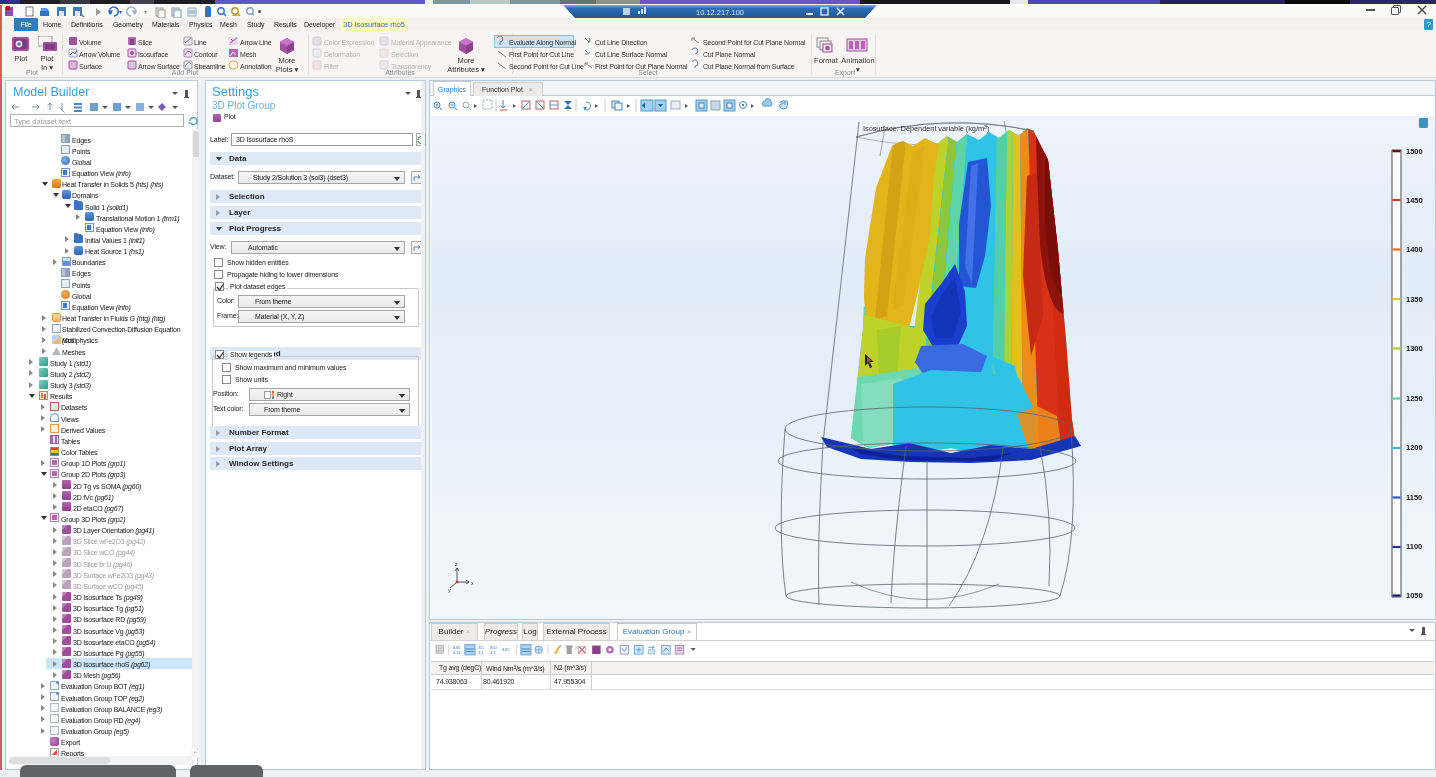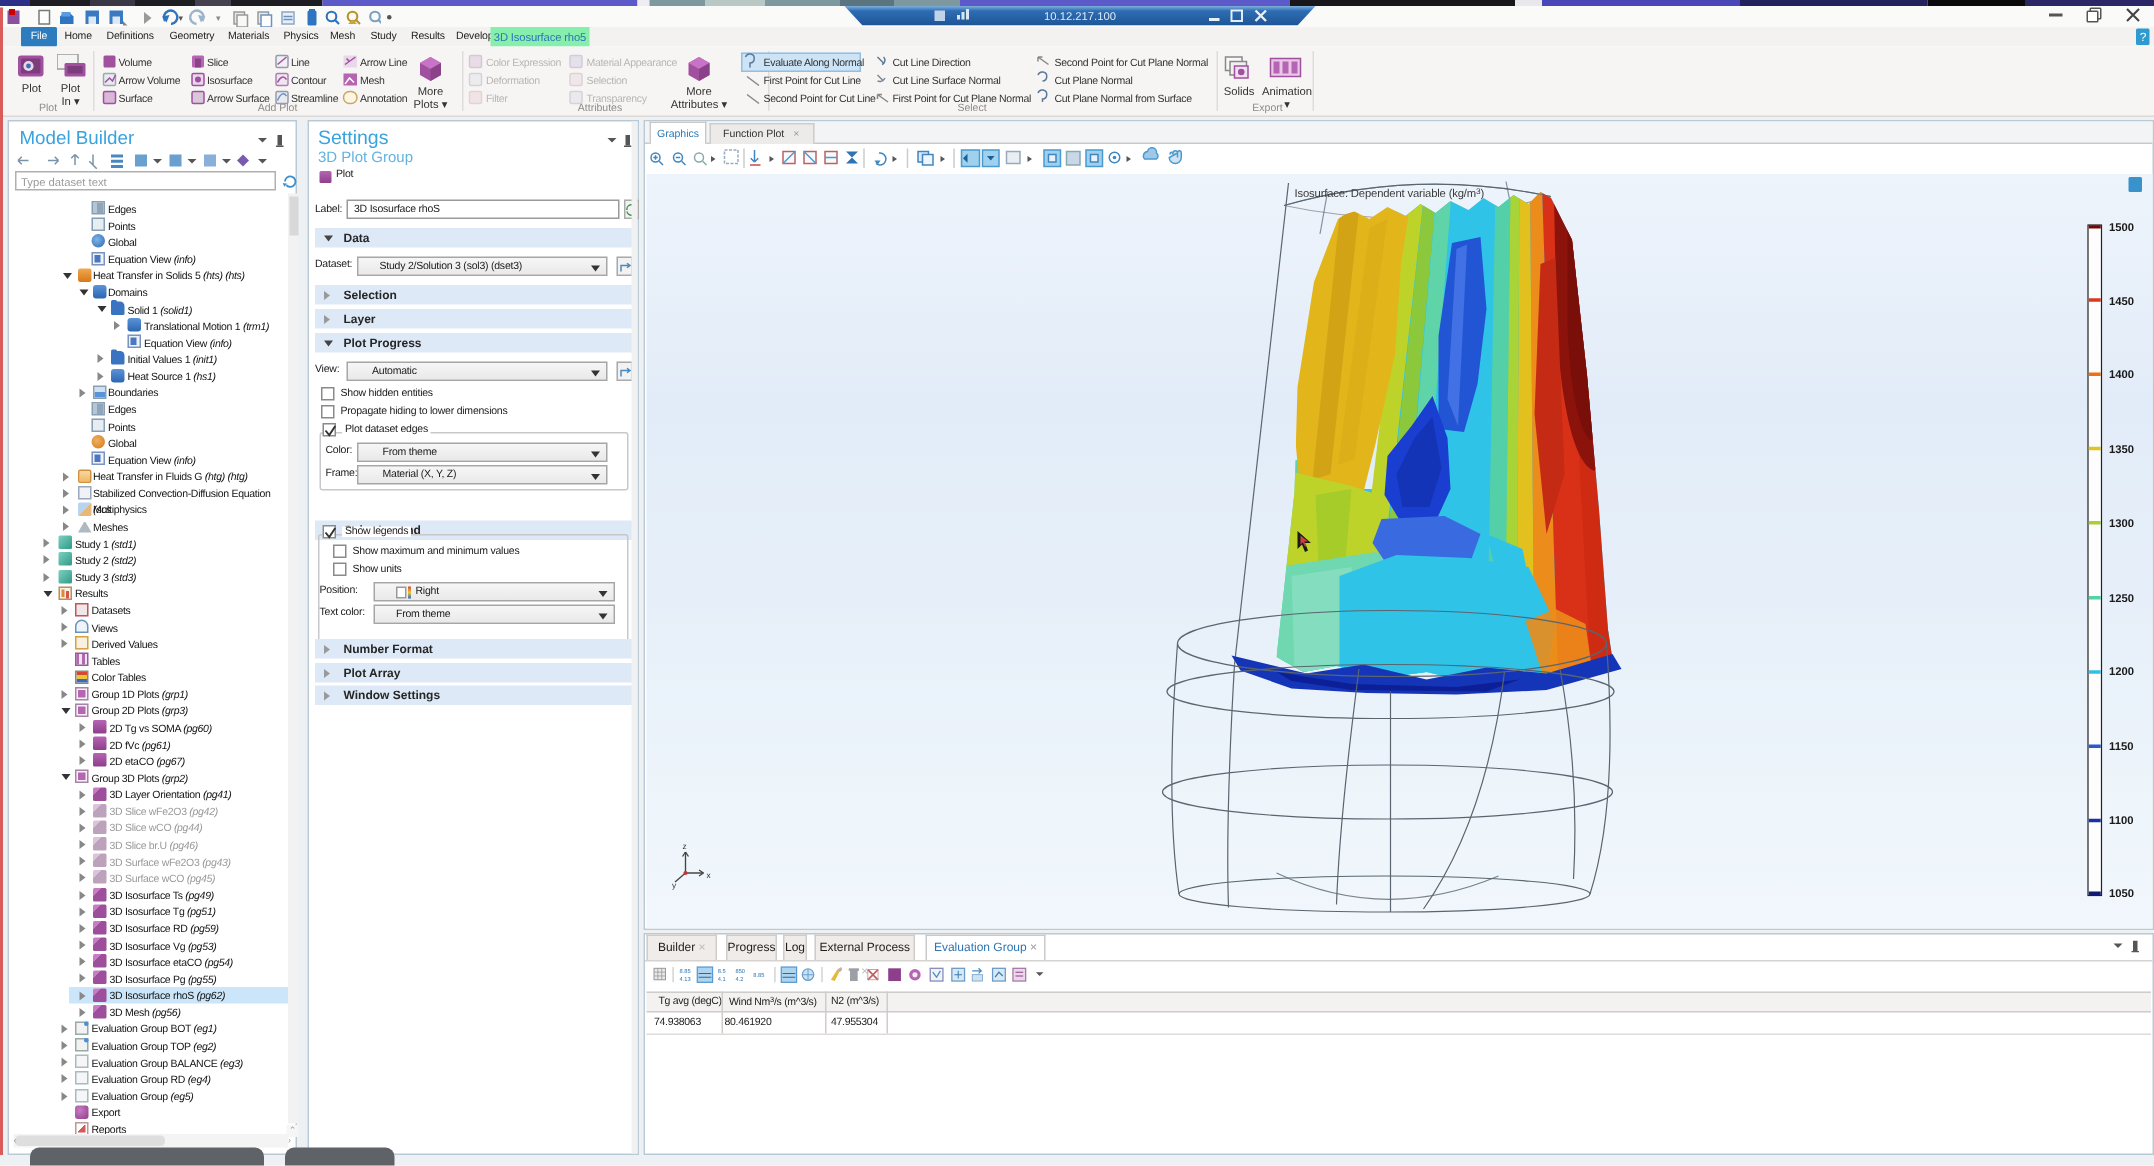--- a/index.html
+++ b/index.html
@@ -172,21 +172,21 @@
     <div class="mtab" style="left:14px;width:24px;background:#2d7dbe;color:#fff;text-align:center;border-radius:1px;">File</div>
     <div class="mtab" style="left:43px;">Home</div>
     <div class="mtab" style="left:71px;">Definitions</div>
     <div class="mtab" style="left:113px;">Geometry</div>
     <div class="mtab" style="left:152px;">Materials</div>
     <div class="mtab" style="left:189px;">Physics</div>
     <div class="mtab" style="left:220px;">Mesh</div>
     <div class="mtab" style="left:247px;">Study</div>
     <div class="mtab" style="left:274px;">Results</div>
     <div class="mtab" style="left:304px;">Developer</div>
-    <div class="mtab" style="left:327px;width:66px;color:#2e75b5;background:#86efac;text-align:center;font-size:7.5px;">3D Isosurface rho5</div>
+    <div class="mtab" style="left:341px;width:66px;color:#2e75b5;background:#fef9c3;text-align:center;font-size:7.5px;">3D Isosurface rho5</div>
   </div>
   <div class="abs" style="left:1424px;top:19px;width:9px;height:11px;background:#2d9ad0;border-radius:1px;"></div>
   <div class="abs" style="left:1426.5px;top:20px;font-size:8px;color:#fff;">?</div>
   <div id="ribbon">
 
     <svg class="abs" style="left:12px;top:5px;" width="18" height="17" viewBox="0 0 18 17">
       <rect x="0" y="1" width="17" height="14" rx="2" fill="#a0509e"></rect>
       <rect x="2" y="3" width="13" height="10" rx="1" fill="#7d3c7c"></rect>
       <circle cx="7" cy="8" r="3.4" fill="#e8d8ea"></circle>
         <circle cx="7" cy="8" r="1.6" fill="#3e6eb4"></circle>
@@ -250,21 +250,21 @@
     <div class="ritem" style="left:703px;top:30px;">Cut Plane Normal from Surface</div>
     <div class="rgl" style="left:613px;width:70px;">Select</div>
     <div class="rdiv" style="left:811px;"></div>
 
     <svg class="abs" style="left:816px;top:6px;" width="20" height="18" viewBox="0 0 20 18">
       <rect x="1" y="1" width="11" height="9" fill="#f8f8f8" stroke="#888"></rect>
       <rect x="4" y="4" width="11" height="9" fill="#f2eef2" stroke="#888"></rect>
       <rect x="7" y="7" width="9" height="8" fill="#efe0ef" stroke="#a0509e"></rect>
       <circle cx="11.5" cy="11" r="2.2" fill="#a0509e"></circle>
     </svg>
-    <div class="rbig" style="left:807px;top:25px;width:38px;">Solids</div>
+    <div class="rbig" style="left:807px;top:25px;width:38px;">Format</div>
     <svg class="abs" style="left:846px;top:6px;" width="22" height="18" viewBox="0 0 22 18">
       <rect x="1" y="2" width="20" height="12" fill="#e8c8e8" stroke="#a0509e"></rect>
       <rect x="3" y="4" width="4" height="8" fill="#b565b1"></rect>
       <rect x="9" y="4" width="4" height="8" fill="#b565b1"></rect>
       <rect x="15" y="4" width="4" height="8" fill="#b565b1"></rect>
     </svg>
     <div class="rbig" style="left:840px;top:25px;width:36px;">Animation<br>▾</div>
     <div class="rgl" style="left:815px;width:60px;">Export</div>
     <div class="rdiv" style="left:875px;"></div>
   </div>
@@ -931,21 +931,21 @@
         <path d="M436 241 l0 6 1.5 -1.5 1.5 3 1 -0.5 -1.5 -3 2.5 0 z" fill="#d04040"></path>
       </svg>
       <div class="abs" style="left:432px;top:8px;font-size:7.5px;letter-spacing:-0.1px;color:#3a3a3a;">Isosurface: Dependent variable (kg/m<span style="font-size:5.5px;vertical-align:2px;">3</span>)</div>
       <div class="abs" style="left:988px;top:2px;width:9px;height:10px;background:#3a92cc;border-radius:1px;"></div>
     </div>
   </div>
 
   <div id="botpanel">
 
     <div class="btab" style="left:1px;width:47px;"><span>Builder</span> <span style="color:#bbb;">×</span></div>
-    <div class="btab" style="left:54px;width:34px;">Progress</div>
+    <div class="btab" style="left:54px;width:34px;font-style:italic;">Progress</div>
     <div class="btab" style="left:92px;width:16px;">Log</div>
     <div class="btab" style="left:113px;width:67px;"><span>External Process</span> <span style="color:#bbb;">×</span></div>
     <div class="btab" style="left:187px;width:80px;background:#fff;color:#2e75b5;border-color:#c9c9c9;"><span>Evaluation Group</span> <span style="color:#999;">×</span></div>
     <div class="abs" style="left:0;top:17px;width:1005px;height:1px;background:#d5d2cf;"></div>
 
     <svg class="abs" style="left:4px;top:20px;" width="357" height="14" viewBox="0 0 420 16.5">
       <g>
         <rect x="2" y="3" width="9" height="9" fill="#e8e8e8" stroke="#999" stroke-width="0.8"></rect>
           <path d="M2 6 h9 M2 9 h9 M5 3 v9 M8 3 v9" stroke="#999" stroke-width="0.6"></path>
         <path d="M17 2 v12" stroke="#ccc"></path>

